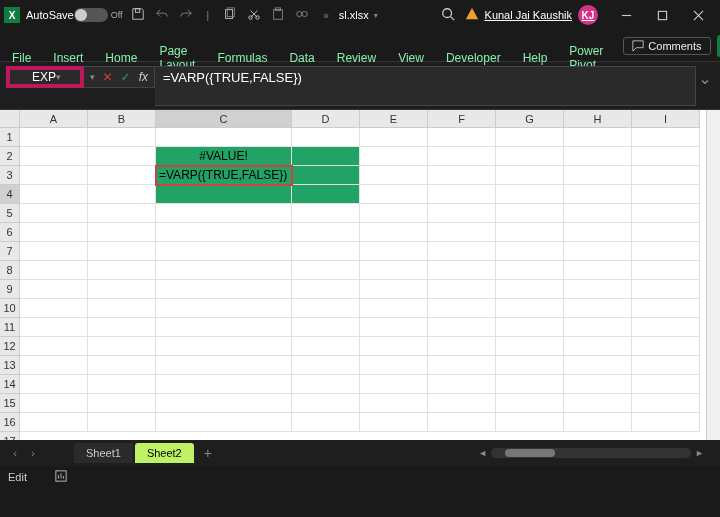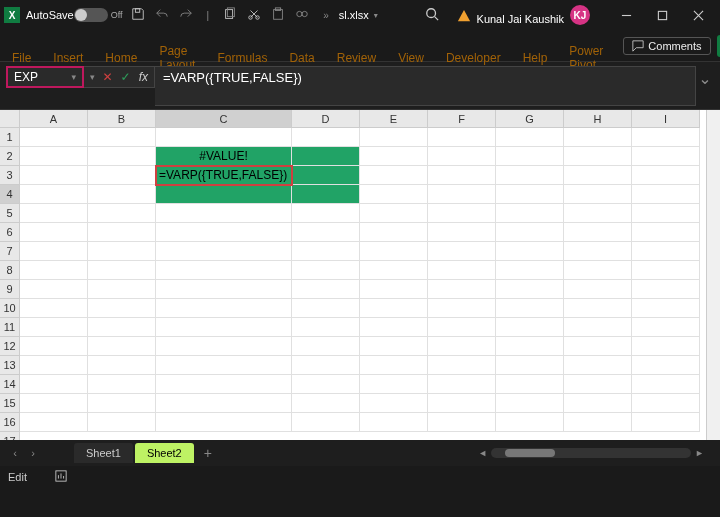--- a/index.html
+++ b/index.html
@@ -10,33 +10,33 @@
   .toggle { width:34px; height:14px; border-radius:7px; background:#555; position:relative; margin-right:3px;}
   .toggle::after { content:""; position:absolute; left:1px; top:1px; width:12px; height:12px; background:#ccc; border-radius:50%;}
   .toggle-off { color:#aaa; font-size:9px; margin-right:8px;}
   .qat { display:flex; align-items:center; gap:10px; color:#aaa; }
   .qat svg { width:14px; height:14px; fill:#ccc; }
   .qat .chev { font-size:10px; color:#888; margin:0 4px;}
   .filename { color:#fff; margin-left:6px; display:flex; align-items:center; gap:5px;}
   .filename .chev { font-size:8px; color:#888;}
   .spacer { flex:1; }
   .search-icon svg { width:14px; height:14px; stroke:#ccc; fill:none;}
-  .user { display:flex; align-items:flex-end; gap:6px; margin:0 18px;}
+  .user { display:flex; align-items:center; gap:6px; margin:0 10px;text-decoration:underline;}
   .warn svg { width:14px; height:14px; fill:#f0a030;}
   .avatar { width:20px; height:20px; border-radius:50%; background:#d63384; display:flex; align-items:center; justify-content:center; font-size:10px; font-weight:bold;}
   .winctrl { display:flex; }
   .winctrl div { width:36px; height:28px; display:flex; align-items:center; justify-content:center; }
   .winctrl svg { width:11px; height:11px; stroke:#ccc; fill:none; stroke-width:1.2;}
   .ribbon-tabs { height:32px; background:#1a1a1a; display:flex; align-items:center; padding:0 10px; font-size:12px; gap:18px; border-bottom:1px solid #333;}
-  .ribbon-tabs .tab { color:#a16207; cursor:pointer; padding:4px 2px;margin-top:24px;}
+  .ribbon-tabs .tab { color:#86efac; cursor:pointer; padding:4px 2px;margin-top:24px;}
   .ribbon-right { margin-left:auto; display:flex; align-items:center; gap:6px;}
   .comments-btn { border:1px solid #555; border-radius:3px; padding:2px 8px; display:flex; align-items:center; gap:4px; color:#eee; font-size:11px;}
   .share-btn { width:26px; height:22px; background:#107c41; border-radius:3px; display:flex; align-items:center; justify-content:center;}
   .formula-row { height:48px; background:#1e1e1e; display:flex; align-items:flex-start; padding:4px 6px; border-bottom:1px solid #333;}
-  .namebox { width:78px; height:22px; background:#2a2a2a; border:2px solid #be185d; color:#fff; font-size:12px; padding:2px 6px; display:flex; align-items:center; justify-content:space-between;}
+  .namebox { width:78px; height:22px; background:#2a2a2a; border:4px solid #be185d; color:#fff; font-size:12px; padding:2px 22px; display:flex; align-items:center; justify-content:space-between;}
   .namebox .dd { font-size:9px; color:#888;}
   .fx-controls { display:flex; align-items:center; height:22px; border:1px solid #444; border-left:none; background:#2a2a2a; padding:0 6px; gap:8px;}
   .fx-controls .x { color:#d04040; font-size:12px;}
   .fx-controls .chk { color:#2e9e5b; font-size:12px;}
   .fx-controls .fx { font-style:italic; font-size:12px; color:#ccc;}
   .formula-input { flex:1; height:40px; background:#2a2a2a; border:1px solid #444; border-left:none; color:#fff; font-size:13px; padding:3px 8px; display:flex; align-items:flex-start;}
   .formula-expand { width:18px; display:flex; align-items:flex-start; justify-content:center; padding-top:3px; color:#888;}
   .grid-wrap { position:relative; height:330px; background:#fff; color:#000; overflow:hidden;}
   .corner { position:absolute; left:0; top:0; width:20px; height:18px; background:#e8e8e8; border-right:1px solid #ccc; border-bottom:1px solid #ccc;}
   .col-headers { position:absolute; left:20px; top:0; height:18px; display:flex;}

